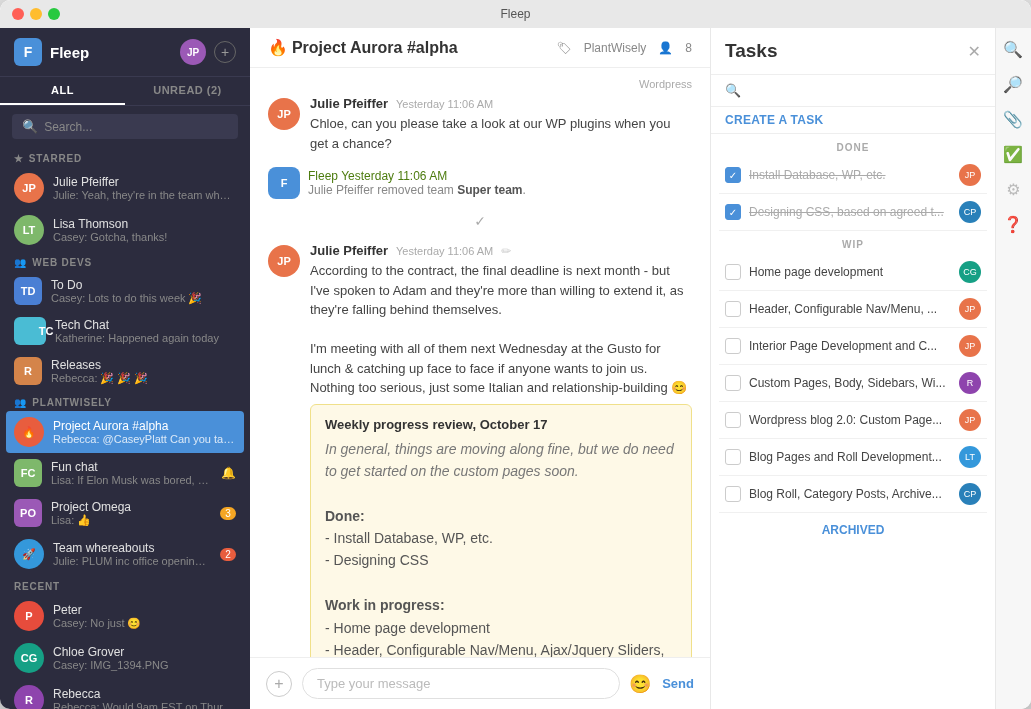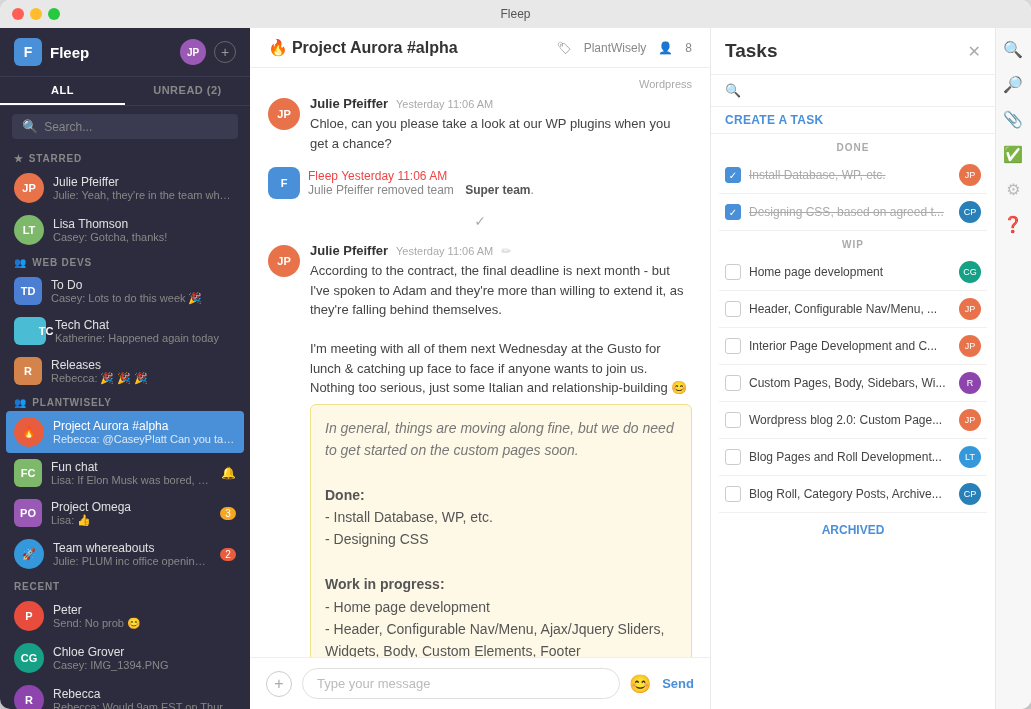--- a/index.html
+++ b/index.html
@@ -52,21 +52,21 @@
     .message-group { display: flex; gap: 10px; margin-bottom: 14px; }
     .msg-avatar { width: 32px; height: 32px; border-radius: 50%; flex-shrink: 0; display: flex; align-items: center; justify-content: center; font-size: 11px; font-weight: bold; color: #fff; margin-top: 2px; }
     .msg-body { flex: 1; min-width: 0; }
     .msg-header { display: flex; align-items: baseline; gap: 8px; margin-bottom: 3px; }
     .msg-name { font-weight: 600; font-size: 13px; color: #333; }
     .msg-time { font-size: 11px; color: #aaa; }
     .msg-text { font-size: 13px; color: #444; line-height: 1.5; }
     .system-msg { display: flex; align-items: center; gap: 8px; margin-bottom: 14px; }
     .system-avatar { width: 32px; height: 32px; border-radius: 8px; background: #4a90d9; display: flex; align-items: center; justify-content: center; color: #fff; font-size: 11px; font-weight: bold; flex-shrink: 0; }
     .system-text { font-size: 12px; color: #888; }
-    .system-text b { color: #555; margin-left: 8px; }
+    .system-text b { color: #555; }
     .separator { display: flex; align-items: center; justify-content: center; margin: 8px 0 14px; }
     .separator-icon { color: #aaa; font-size: 14px; }
     .pinned-message { background: #fef9e7; border: 1px solid #f0e08a; border-radius: 6px; padding: 12px 14px; margin-top: 6px; }
     .pinned-title { font-weight: 700; font-size: 13px; color: #333; margin-bottom: 6px; }
     .pinned-body { font-size: 14px; color: #555; line-height: 1.6; }
     .pinned-body em { font-style: italic; color: #777; }
     .msg-edit-icon { color: #ccc; font-size: 12px; float: right; cursor: pointer; }
     .viewers { text-align: right; font-size: 11px; color: #aaa; margin-bottom: 6px; }
     .chat-input-area { border-top: 1px solid #eee; padding: 10px 16px; display: flex; align-items: center; gap: 10px; flex-shrink: 0; }
     .input-add-btn { width: 26px; height: 26px; border-radius: 50%; border: 1.5px solid #ccc; display: flex; align-items: center; justify-content: center; color: #aaa; font-size: 16px; cursor: pointer; flex-shrink: 0; }
@@ -232,21 +232,21 @@
           <span class="badge">2</span>
         </div>
 
         <div class="sidebar-section">
           <span>RECENT</span>
         </div>
         <div class="sidebar-item">
           <div class="item-avatar" style="background:#e74c3c;">P</div>
           <div class="item-content">
             <div class="item-name">Peter</div>
-            <div class="item-preview">Send: No prob 😊</div>
+            <div class="item-preview">Casey: No just 😊</div>
           </div>
         </div>
         <div class="sidebar-item">
           <div class="item-avatar" style="background:#16a085;">CG</div>
           <div class="item-content">
             <div class="item-name">Chloe Grover</div>
             <div class="item-preview">Casey: IMG_1394.PNG</div>
           </div>
         </div>
         <div class="sidebar-item">
@@ -287,21 +287,21 @@
               <span class="msg-name">Julie Pfeiffer</span>
               <span class="msg-time">Yesterday 11:06 AM</span>
             </div>
             <div class="msg-text">Chloe, can you please take a look at our WP plugins when you get a chance?</div>
           </div>
         </div>
 
         <div class="system-msg">
           <div class="system-avatar">F</div>
           <div class="system-text">
-            <span style="color:#ef4444">Fleep Yesterday 11:06 AM</span><br>
+            <span style="color:#4d7c0f">Fleep Yesterday 11:06 AM</span><br>
             <span>Julie Pfeiffer removed team <b>Super team</b>.</span>
           </div>
         </div>
 
         <div class="separator">
           <span class="separator-icon">✓</span>
         </div>
 
         <div class="message-group">
           <div class="msg-avatar" style="background:#e8734a;">JP</div>
@@ -310,20 +310,21 @@
               <span class="msg-name">Julie Pfeiffer</span>
               <span class="msg-time">Yesterday 11:06 AM</span>
               <span class="msg-edit-icon">✏</span>
             </div>
             <div class="msg-text">
               According to the contract, the final deadline is next month - but I've spoken to Adam and they're more than willing to extend it, as they're falling behind themselves.<br><br>
               I'm meeting with all of them next Wednesday at the Gusto for lunch &amp; catching up face to face if anyone wants to join us. Nothing too serious, just some Italian and relationship-building 😊
             </div>
 
             <div class="pinned-message">
+              <div class="pinned-title">Weekly progress review, October 17</div>
               <div class="pinned-body">
                 <em>In general, things are moving along fine, but we do need to get started on the custom pages soon.</em><br><br>
                 <strong>Done:</strong><br>
                 - Install Database, WP, etc.<br>
                 - Designing CSS<br><br>
                 <strong>Work in progress:</strong><br>
                 - Home page development<br>
                 - Header, Configurable Nav/Menu, Ajax/Jquery Sliders, Widgets, Body, Custom Elements, Footer<br>
                 - Interior Page Development and Coding
               </div>

